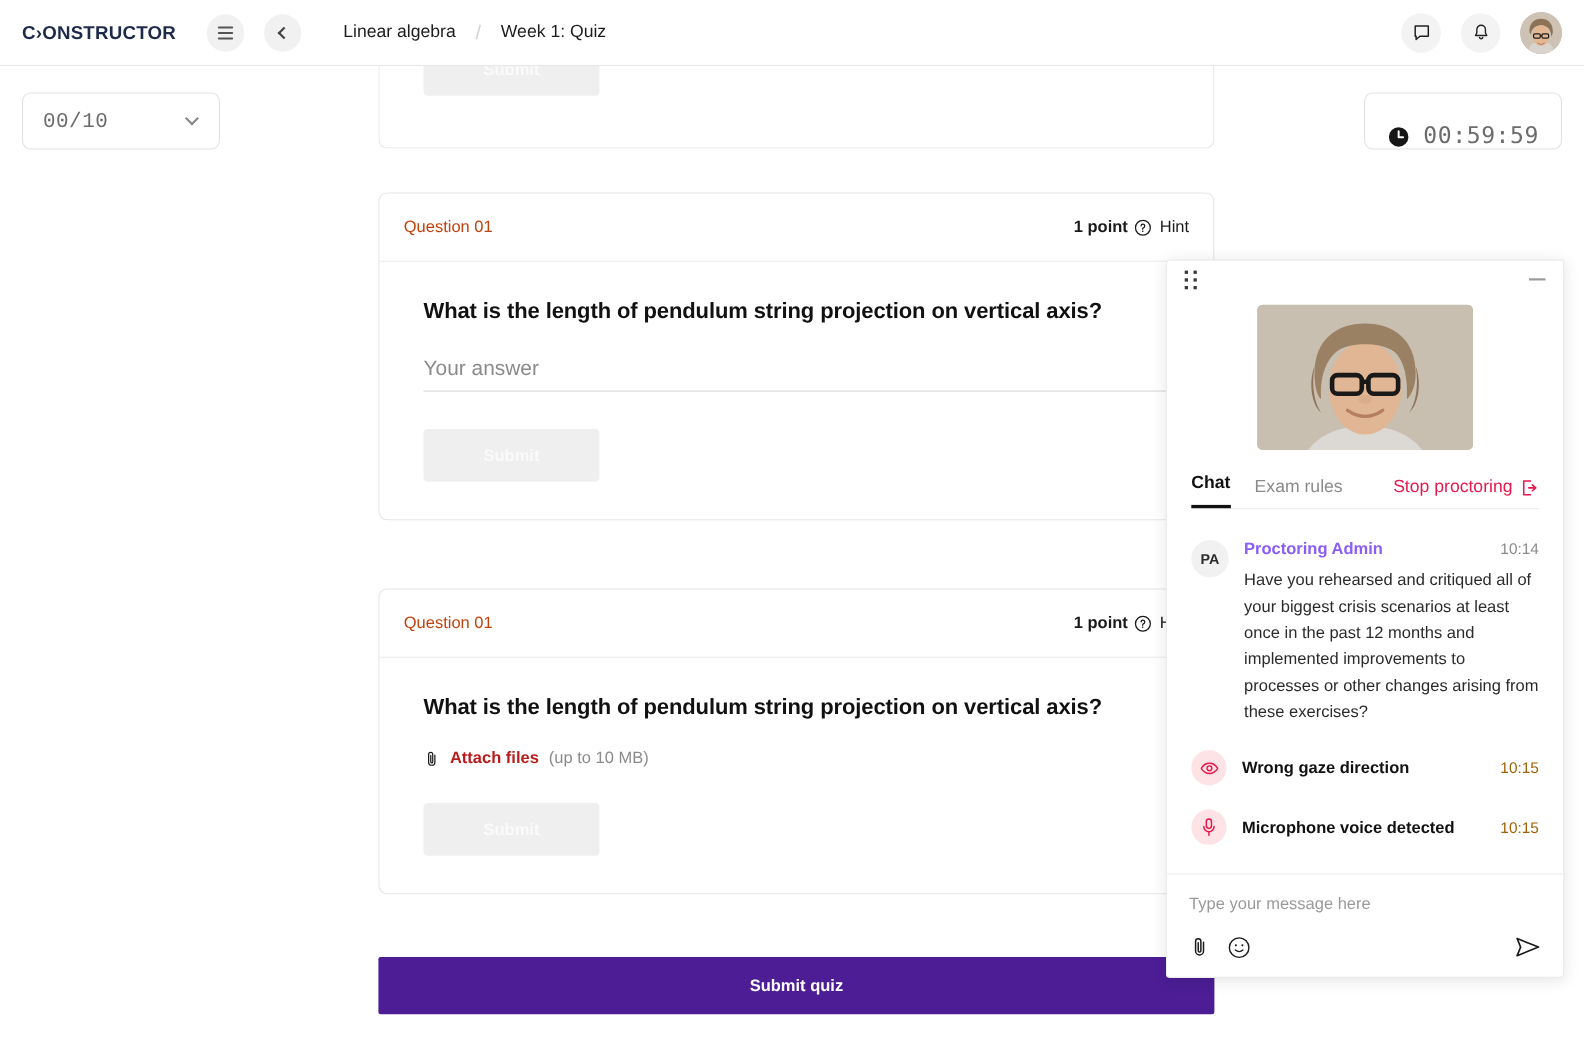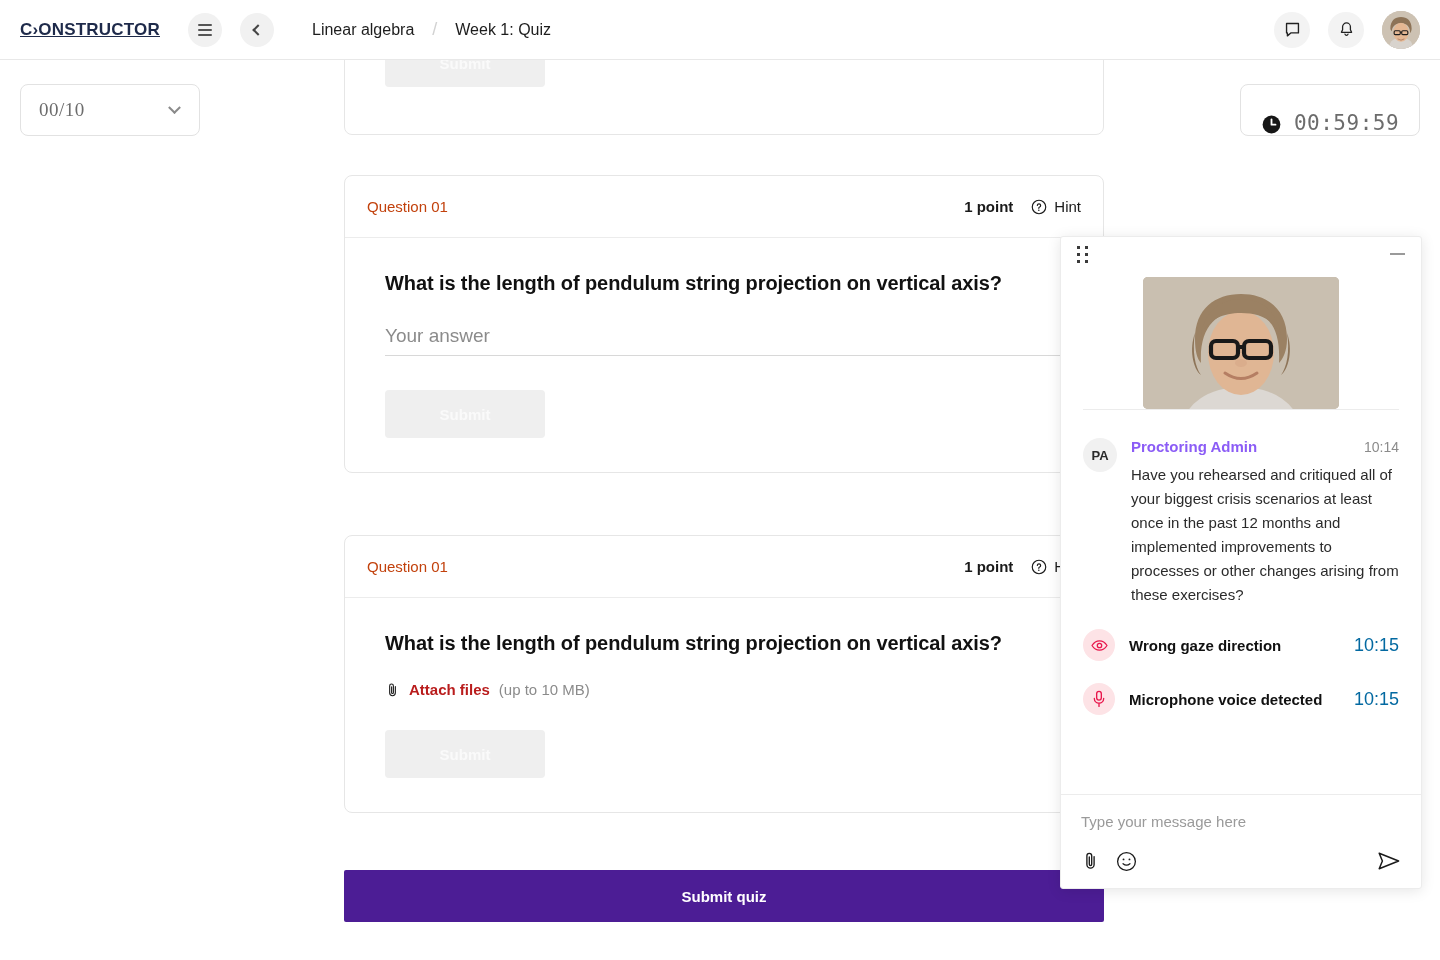--- a/index.html
+++ b/index.html
@@ -19,21 +19,20 @@
     border-bottom: 1px solid #e8e8e8;
     display: flex; align-items: center;
     z-index: 30;
   }
   .logo {
     margin-left: 20px;
     font-size: 17px; font-weight: bold;
     letter-spacing: .2px;
     color: #1e2a4a;
     white-space: nowrap;
-    text-decoration: underline;
   }
   .round-btn {
     width: 34px; height: 34px; border-radius: 50%;
     background: #f1f1f1;
     display: flex; align-items: center; justify-content: center;
     cursor: pointer;
   }
   .btn-hamb { margin-left: 28px; }
   .btn-back { margin-left: 18px; }
   .hamb-lines { display: flex; flex-direction: column; gap: 3px; }
@@ -72,21 +71,21 @@
   
   .qselect {
     position: absolute; left: 20px; top: 84px;
     width: 180px; height: 52px;
     border: 1px solid #e2e2e2; border-radius: 8px;
     background: #fff;
     display: flex; align-items: center; cursor: pointer;
   }
   .qselect .val {
     margin-left: 18px;
-    font-family: Liberation Serif, serif;
+    font-family: Liberation Mono, monospace;
     font-size: 19px; color: #6c6c6c; letter-spacing: .5px;
   }
   .qselect .caret {
     margin-left: auto; margin-right: 20px;
     width: 9px; height: 9px;
     border-right: 2px solid #8a8a8a; border-bottom: 2px solid #8a8a8a;
     transform: rotate(45deg) translate(-2px,-2px);
   }
 
   
@@ -115,21 +114,21 @@
     width: 760px; height: 195px;
     overflow: hidden;
   }
   .qhead {
     height: 62px;
     display: flex; align-items: center;
     padding: 0 22px;
     border-bottom: 1px solid #ececec;
   }
   .qhead .qnum { font-size: 15px; color: #c2410c; }
-  .qhead .right { margin-left: auto; display: flex; align-items: flex-end; gap: 18px; }
+  .qhead .right { margin-left: auto; display: flex; align-items: flex-end; gap: 6px; }
   .qhead .pts { font-size: 15px; font-weight: bold; color: #1a1a1a; }
   .hint { display: flex; align-items: center; gap: 7px; font-size: 15px; color: #1a1a1a; cursor: pointer; }
   .qbody { padding: 34px 40px 34px 40px; }
   .qtitle { font-size: 20px; font-weight: bold; color: #111; letter-spacing: -.1px; }
   .ansline {
     margin-top: 30px;
     padding-bottom: 8px;
     border-bottom: 1px solid #d8d8d8;
     font-size: 19px; color: #8b8b8b;
     cursor: text;
@@ -225,21 +224,21 @@
   .event-row {
     display: flex; align-items: center; gap: 14px;
     margin-top: 22px;
   }
   .event-ico {
     width: 32px; height: 32px; border-radius: 50%;
     background: #fde3e6; flex: 0 0 32px;
     display: flex; align-items: center; justify-content: center;
   }
   .event-label { font-size: 15px; font-weight: bold; color: #111; }
-  .event-time { margin-left: auto; font-size: 18px; color: #0369a1; }
+  .event-time { margin-left: auto; font-size: 14px; color: #a16207; }
 
   .composer {
     border-top: 1px solid #ececec;
     padding: 18px 20px 16px 20px;
   }
   .composer .ph { font-size: 15px; color: #9a9a9a; cursor: text; }
   .composer-row {
     margin-top: 20px;
     display: flex; align-items: center; gap: 16px;
   }
@@ -401,20 +400,31 @@
       <path d="M52 56c-3 18 0 34 6 42-8-6-12-26-6-42z" fill="#8d7458"></path>
       <path d="M144 56c3 18 0 34-6 42 8-6 12-26 6-42z" fill="#8d7458"></path>
       <rect x="68" y="64" width="27" height="17" rx="5" fill="none" stroke="#191919" stroke-width="4.2"></rect>
       <rect x="101" y="64" width="27" height="17" rx="5" fill="none" stroke="#191919" stroke-width="4.2"></rect>
       <line x1="95" y1="70" x2="101" y2="70" stroke="#191919" stroke-width="4"></line>
       <path d="M82 96q16 11 32 0" fill="none" stroke="#b57e63" stroke-width="3" stroke-linecap="round"></path>
       <ellipse cx="98" cy="86" rx="6" ry="4" fill="#d6a787" opacity=".6"></ellipse>
     </svg>
   </div>
 
+  <div class="tabs">
+    <span class="tab active">Chat</span>
+    <span class="tab">Exam rules</span>
+    <span class="stop-proc">
+      <span>Stop proctoring</span>
+      <svg width="17" height="17" viewBox="0 0 18 18">
+        <path d="M10.5 2.4H3.4v13.2h7.1" fill="none" stroke="#e8174c" stroke-width="1.5" stroke-linejoin="round"></path>
+        <path d="M11.6 6.2 15 9l-3.4 2.8M15 9H8.2" fill="none" stroke="#e8174c" stroke-width="1.5" stroke-linecap="round" stroke-linejoin="round"></path>
+      </svg>
+    </span>
+  </div>
   <div class="tabs-rule"></div>
 
   <div class="msgs">
     <div class="msg-row">
       <div class="pa-badge">PA</div>
       <div class="msg-main">
         <div class="msg-head">
           <span class="msg-name">Proctoring Admin</span>
           <span class="msg-time">10:14</span>
         </div>

